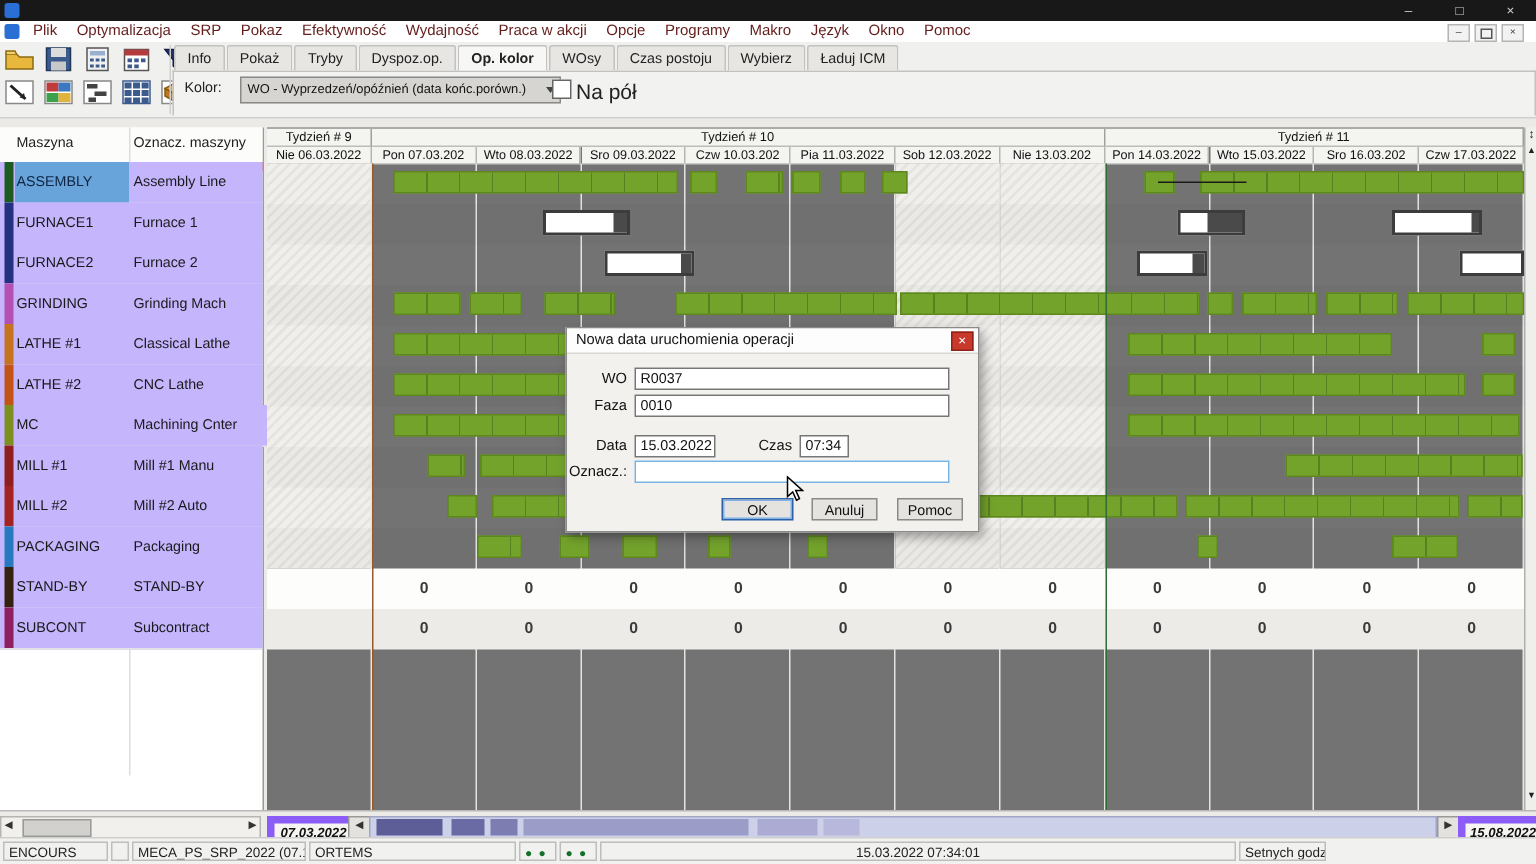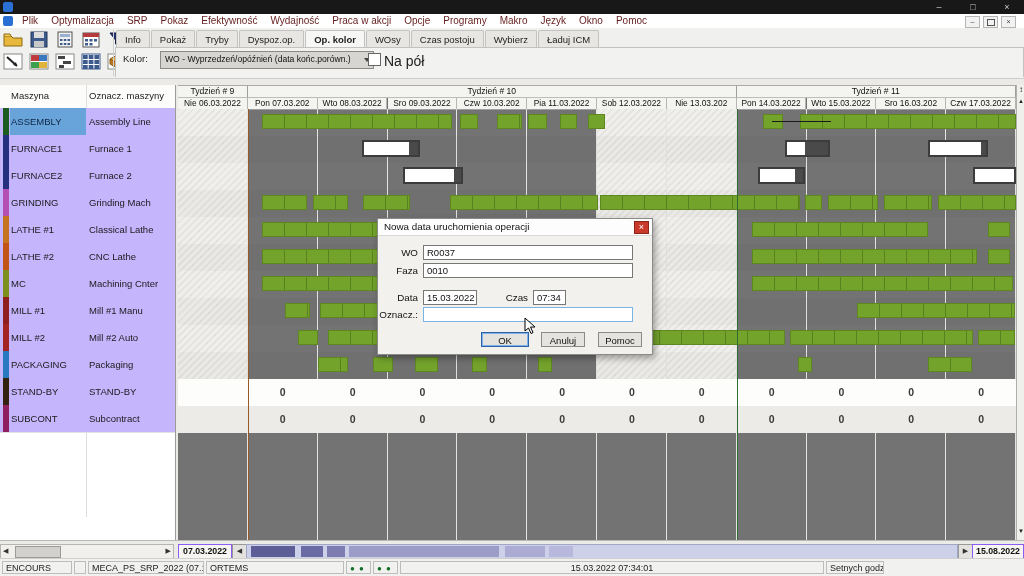--- a/index.html
+++ b/index.html
@@ -78,22 +78,22 @@
   .dlg-label{position:absolute;font-size:9.8px;color:#111;text-align:right;}
   .dlg-input{position:absolute;height:13px;background:#fff;border:1px solid #777;font-family:"Liberation Sans",sans-serif;
     font-size:9.5px;padding:0 0 0 3px;color:#111;}
   .dlg-btn{position:absolute;height:15px;background:#e4e3e0;border:1px solid #8a8a88;font-family:"Liberation Sans",sans-serif;
     font-size:9.5px;color:#111;text-align:center;line-height:14px;}
   #btn-ok{border:1px solid #2e62a8;box-shadow:0 0 0 1px #7fb2e8 inset;}
   #cursor{left:524px;top:317px;z-index:50;}
 
   
   #bottomnav{left:0;top:540px;width:1024px;height:18px;background:#edebe7;border-top:1px solid #b8b8b6;}
-  .navbox{position:absolute;top:3px;height:13px;background:#f6f5f2;border:1px solid #8b5cf6;font-size:8.8px;font-weight:bold;
-    line-height:12px;text-align:center;color:#111;}
+  .navbox{position:absolute;top:3px;height:13px;background:#f6f5f2;border:5px solid #8b5cf6;font-size:8.8px;font-weight:bold;
+    line-height:12px;text-align:center;color:#111;font-style:italic;}
   .navarrow{position:absolute;top:3px;width:13px;height:13px;background:#e4e2de;border:1px solid #999997;
     font-size:7px;line-height:12px;text-align:center;color:#333;}
   #lscroll{position:absolute;left:0;top:3px;width:172px;height:13px;background:#f1f0ed;border:1px solid #b5b5b3;}
   #lscroll .thumb{position:absolute;left:14px;top:1px;width:44px;height:10px;background:#d2d1ce;border:1px solid #9a9a98;}
   #lscroll span{position:absolute;top:0;font-size:7px;line-height:12px;color:#333;}
   #timeline{position:absolute;left:246px;top:3px;width:710px;height:13px;background:#ccd0e8;border:1px solid #a2a6c6;}
   #timeline div{position:absolute;top:0;height:11px;}
 
   
   #statusbar{left:0;top:558px;width:1024px;height:18px;background:#f1f1ef;border-top:1px solid #cfcfcd;}
@@ -269,21 +269,21 @@
         <div class="mrow" style="top: 131px;">
           <div class="strip" style="background: rgb(198, 115, 31);"></div>
           <div class="code">LATHE #1</div>
           <div class="name">Classical Lathe</div>
         </div>
         <div class="mrow" style="top: 158px;">
           <div class="strip" style="background: rgb(194, 84, 23);"></div>
           <div class="code">LATHE #2</div>
           <div class="name">CNC Lathe</div>
         </div>
-        <div class="mrow" style="top: 185px;">
+        <div class="mrow" style="top: 185px; padding-left: 24px;">
           <div class="strip" style="background: rgb(125, 143, 31);"></div>
           <div class="code">MC</div>
           <div class="name">Machining Cnter</div>
         </div>
         <div class="mrow" style="top: 212px;">
           <div class="strip" style="background: rgb(143, 31, 31);"></div>
           <div class="code">MILL #1</div>
           <div class="name">Mill #1 Manu</div>
         </div>
         <div class="mrow" style="top: 239px;">

